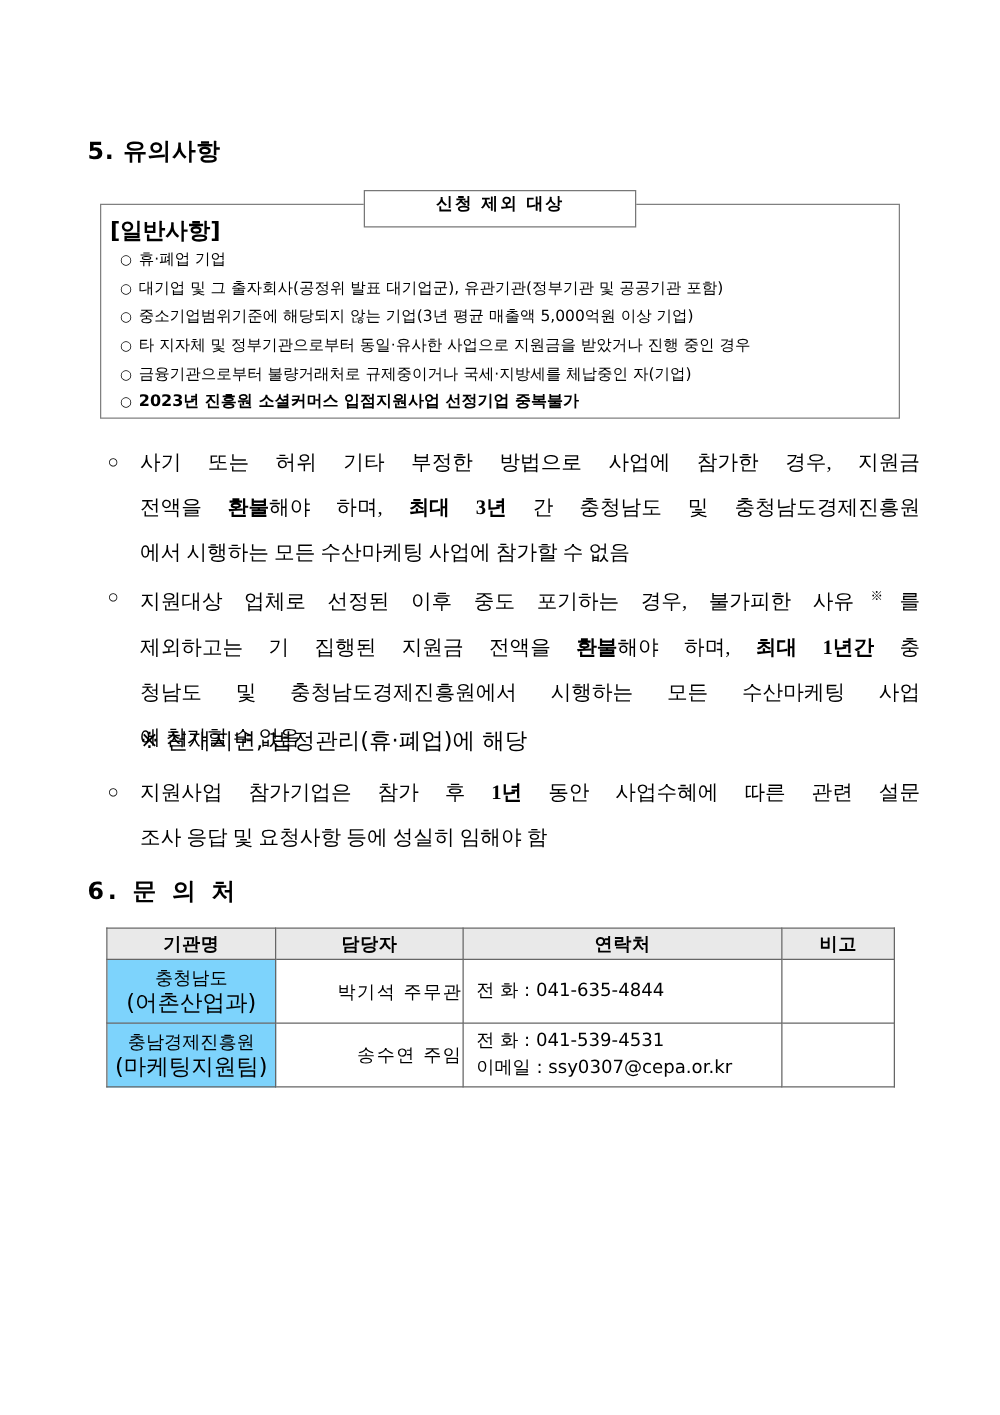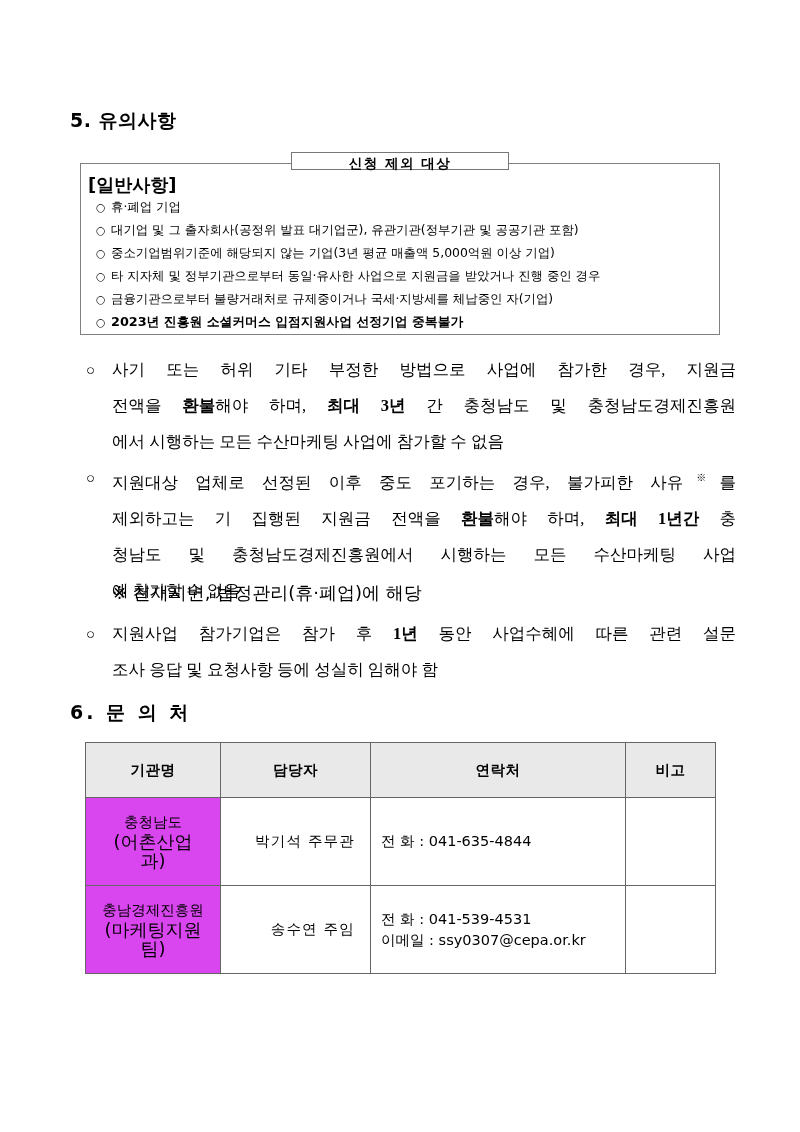--- a/index.html
+++ b/index.html
@@ -45,21 +45,21 @@
     height: 172px;
     border: 1px solid #808080;
     box-sizing: border-box;
     background: #ffffff;
   }
   .excl-title {
     position: absolute;
     left: 291px;
     top: 152px;
     width: 218px;
-    height: 18px;
+    height: 30px;
     border: 1px solid #777777;
     box-sizing: border-box;
     background: #ffffff;
     text-align: center;
     font-family: "DejaVu Sans", "Liberation Sans", sans-serif;
     font-weight: bold;
     font-size: 13.5px;
     line-height: 20px;
     letter-spacing: 1.5px;
     z-index: 5;
@@ -146,37 +146,37 @@
     left: 85px;
     top: 742px;
     width: 630px;
     border-collapse: collapse;
     table-layout: fixed;
     font-family: "DejaVu Sans", "Liberation Sans", sans-serif;
   }
   .contact-table th,
   .contact-table td {
     border: 1px solid #666666;
-    padding: 15px;
+    padding: 0;
   }
   .contact-table th {
     background: #e9e9e9;
     font-size: 14.5px;
     font-weight: bold;
     height: 24px;
     letter-spacing: 0.5px;
     text-align: center;
   }
   .contact-table td {
     font-size: 14px;
     height: 50px;
     vertical-align: middle;
   }
   td.org {
-    background: #d946ef;
+    background: #7dd3fc;
     text-align: center;
     line-height: 19px;
   }
   td.org .org-name { display: block; font-size: 14.5px; }
   td.org .org-dept { display: block; font-size: 18px; }
   td.person { text-align: right; letter-spacing: 1.2px; font-size: 14.5px; }
   td.contact {
     text-align: left;
     padding-left: 10px;
     line-height: 21px;

